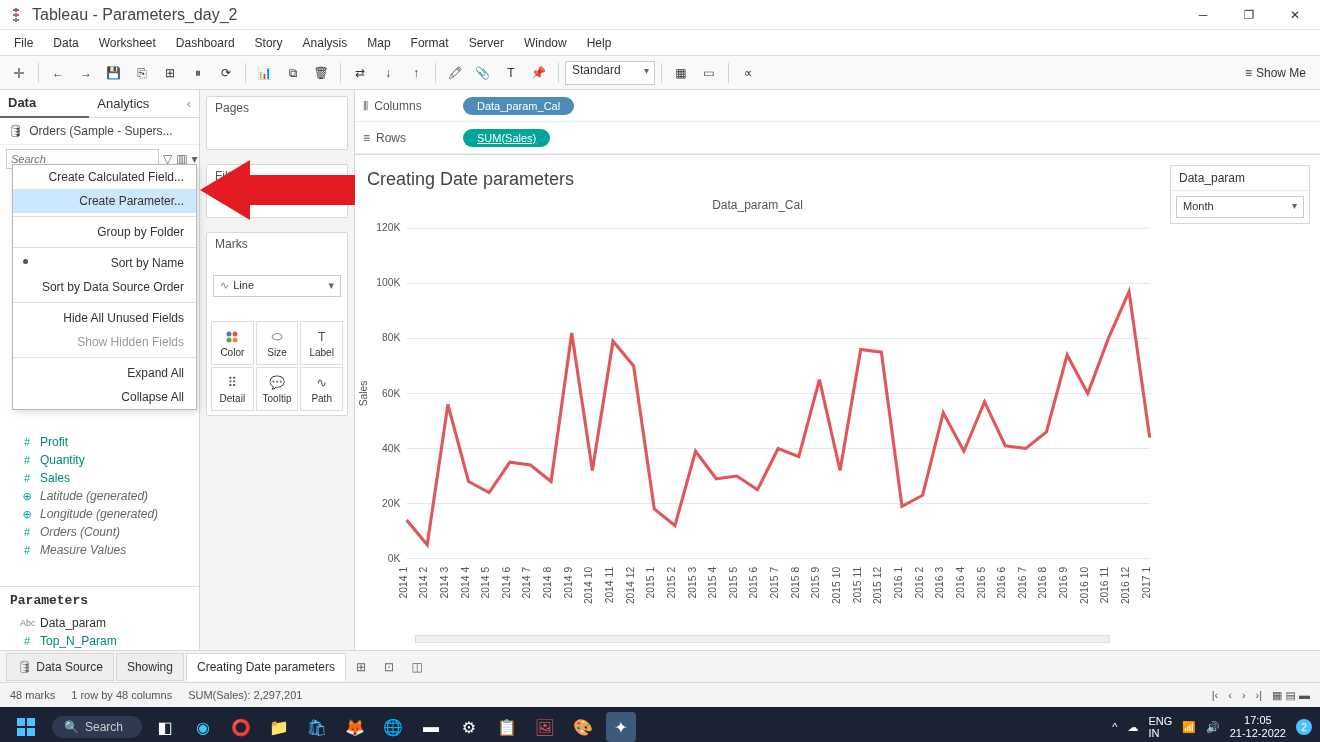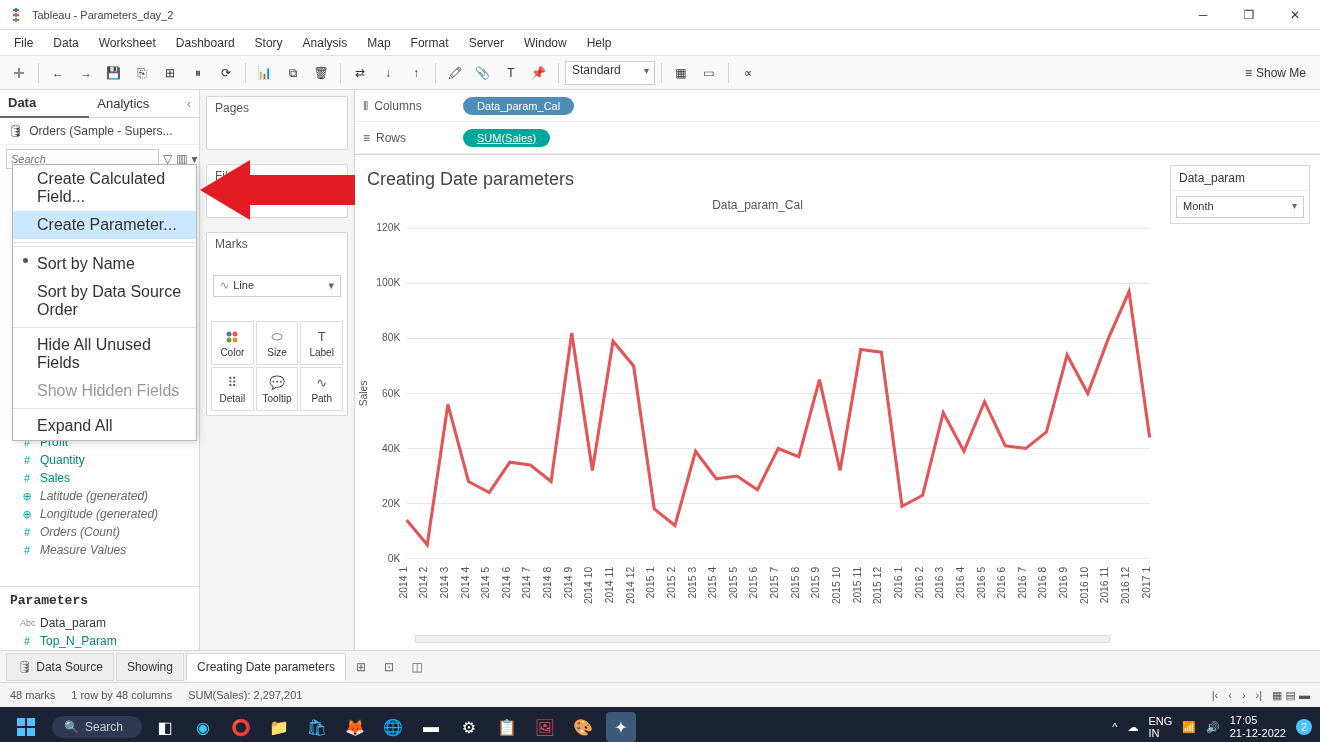--- a/index.html
+++ b/index.html
@@ -1,21 +1,21 @@
 <!DOCTYPE html>
 <html><head>
 <meta charset="utf-8">
 <style>
 * { box-sizing: border-box; margin: 0; padding: 0; font-family: 'Segoe UI', Arial, sans-serif; }
 body { width: 1320px; height: 742px; background: #f5f5f5; overflow: hidden; position: relative; font-size: 12px; color: #333; }
 
 
 .titlebar { height: 30px; background: #fff; display: flex; align-items: center; padding: 0 8px; border-bottom: 1px solid #e0e0e0; }
 .titlebar .app-icon { width: 16px; height: 16px; margin-right: 8px; }
-.titlebar .title { flex: 1; font-size: 11px; color: #444; }
+.titlebar .title { flex: 1; font-size: 16px; color: #444; }
 .titlebar .win-controls { display: flex; gap: 12px; }
 .titlebar .win-btn { width: 34px; height: 24px; display: flex; align-items: center; justify-content: center; cursor: pointer; }
 
 
 .menubar { height: 26px; background: #fff; display: flex; align-items: center; padding: 0 4px; border-bottom: 1px solid #e0e0e0; }
 .menubar .menu-item { padding: 4px 10px; font-size: 12px; cursor: pointer; }
 
 
 .toolbar { height: 34px; background: #f9f9f9; display: flex; align-items: center; padding: 0 6px; border-bottom: 1px solid #d8d8d8; gap: 2px; }
 .toolbar .tb-btn { width: 26px; height: 26px; display: flex; align-items: center; justify-content: center; cursor: pointer; border-radius: 2px; }
@@ -41,21 +41,21 @@
 .field-item { display: flex; align-items: center; gap: 6px; padding: 2px 10px 2px 20px; font-size: 12px; cursor: pointer; }
 .field-item .ficon { width: 14px; text-align: center; font-size: 11px; }
 .field-item.teal .ficon { color: #00a699; }
 .field-item.teal .fname { color: #00887a; }
 .field-item.italic .fname { font-style: italic; color: #666; }
 .param-section { border-top: 1px solid #ddd; }
 .param-header { padding: 6px 10px; font-weight: 600; font-size: 13px; font-family: Liberation Mono, monospace; }
 
 
 .context-menu { position: absolute; left: 12px; top: 164px; width: 185px; background: #fff; border: 1px solid #b8b8b8; box-shadow: 2px 2px 8px rgba(0,0,0,0.15); z-index: 100; }
-.context-menu .cm-item { padding: 5px 12px 5px 24px; font-size: 16px; cursor: pointer; position: relative; }
+.context-menu .cm-item { padding: 5px 12px 5px 24px; font-size: 12px; cursor: pointer; position: relative; text-align: right; }
 .context-menu .cm-item.highlighted { background: #cce8ff; }
 .context-menu .cm-item.disabled { color: #999; }
 .context-menu .cm-sep { height: 1px; background: #e0e0e0; margin: 3px 0; }
 .context-menu .cm-item .bullet { position: absolute; left: 10px; top: 8px; width: 5px; height: 5px; background: #555; border-radius: 50%; }
 
 
 .red-arrow { position: absolute; left: 200px; top: 150px; z-index: 101; pointer-events: none; }
 
 
 .cards-col { width: 155px; background: #f4f4f4; border-right: 1px solid #d8d8d8; padding: 6px; display: flex; flex-direction: column; gap: 14px; }
@@ -95,21 +95,21 @@
 
 .statusbar { height: 20px; background: #f4f4f4; border-top: 1px solid #d8d8d8; display: flex; align-items: center; padding: 12px 10px; font-size: 11px; color: #555; gap: 16px; }
 .statusbar .right { margin-left: auto; display: flex; gap: 10px; }
 
 
 .taskbar { height: 40px; background: #1a2233; display: flex; align-items: center; padding: 0 8px; gap: 8px; color: #fff; }
 .taskbar .start { width: 36px; height: 32px; display: flex; align-items: center; justify-content: center; }
 .taskbar .search-box { background: #2e3a52; border-radius: 16px; padding: 4px 12px; display: flex; align-items: center; gap: 6px; font-size: 12px; color: #ccc; min-width: 90px;}
 .taskbar .tb-icon { width: 30px; height: 30px; display: flex; align-items: center; justify-content: center; border-radius: 4px; cursor: pointer; font-size: 16px;}
 .taskbar .tray { margin-left: auto; display: flex; align-items: center; gap: 10px; font-size: 11px; }
-.taskbar .tray .clock { text-align: left; line-height: 1.2; }
+.taskbar .tray .clock { text-align: center; line-height: 1.2; }
 
 .axis-label { font-size: 10px; fill: #555; }
 .grid-line { stroke: #e8e8e8; stroke-width: 1; }
 .chart-line { stroke: #e15759; stroke-width: 3; fill: none; }
 </style>
 </head>
 <body>
 
 <div class="titlebar">
   <span class="app-icon">
@@ -387,28 +387,30 @@
         </div>
       </div>
     </div>
   </div>
 </div>
 
 <div class="context-menu" id="ctx-menu">
     <div class="cm-item">Create Calculated Field...</div>
     <div class="cm-item highlighted">Create Parameter...</div>
     <div class="cm-sep"></div>
+    <div class="cm-item">Group by Folder</div>
     <div class="cm-sep"></div>
     <div class="cm-item">Sort by Name<span class="bullet"></span></div>
     <div class="cm-item">Sort by Data Source Order</div>
     <div class="cm-sep"></div>
     <div class="cm-item">Hide All Unused Fields</div>
     <div class="cm-item disabled">Show Hidden Fields</div>
     <div class="cm-sep"></div>
     <div class="cm-item">Expand All</div>
+    <div class="cm-item">Collapse All</div>
   </div>
 
 <svg class="red-arrow" width="160" height="80">
   <polygon points="0,40 50,10 50,25 155,25 155,55 50,55 50,70" fill="#e31b23"></polygon>
 </svg>
 
 <div class="sheet-tabs">
   <div class="sheet-tab">
       <span class="sticon">🛢</span>
       <span>Data Source</span>

